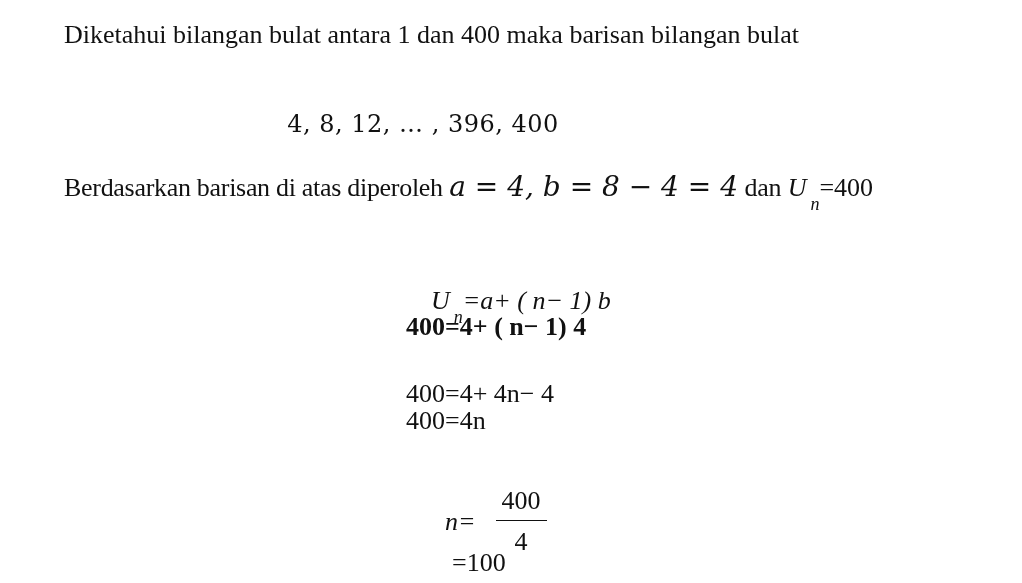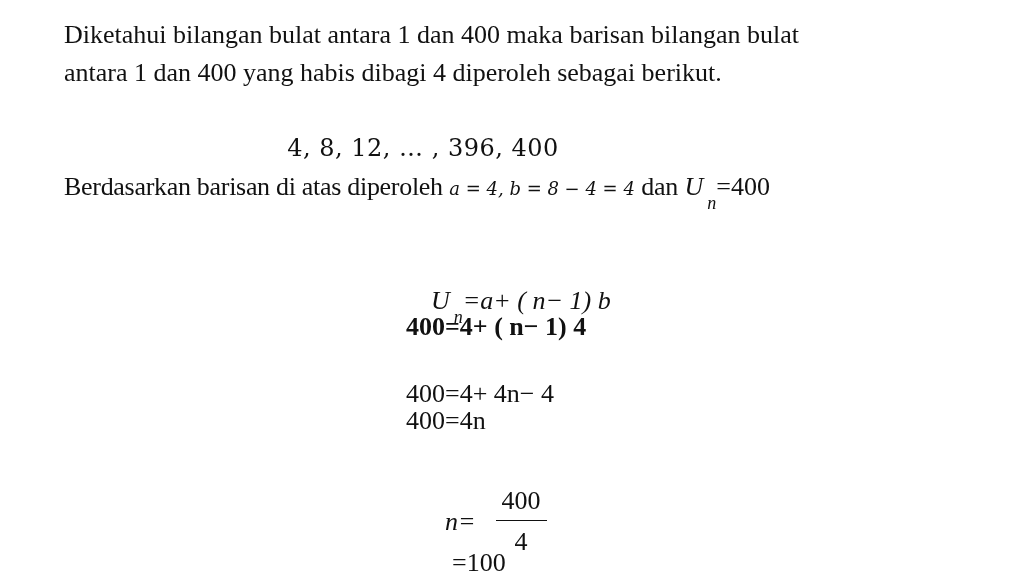--- a/index.html
+++ b/index.html
@@ -7,42 +7,41 @@
     width: 1022px; height: 583px; position: relative; overflow: hidden;
     font-family: "Liberation Serif", serif; color: #111111;
   }
   .para {
     position: absolute; left: 64px; width: 900px;
     font-size: 26px; line-height: 38px;
   }
   .para1 { top: 16px; }
   .seq {
     position: absolute; top: 110px; left: 0; width: 846px; text-align: center;
-    font-family: "DejaVu Serif", serif; font-size: 24px; letter-spacing: 0.5px; margin-top: 24px;
+    font-family: "DejaVu Serif", serif; font-size: 24px; letter-spacing: 0.5px;
   }
   .para2 { top: 168px; }
   .para2 .narrow { letter-spacing: -0.3px; }
-  .m { font-family: "DejaVu Serif", serif; font-size: 18px; }
+  .m { font-family: "DejaVu Serif", serif; font-size: 28px; }
   .mi { font-style: italic; }
   .sub { position: relative; top: 14px; font-size: 18px; font-style: italic; margin-left: 4px; }
   .line {
     position: absolute; font-size: 26px; white-space: pre;
   }
   .frac {
     display: inline-block; vertical-align: middle; text-align: center; margin-left: 20px;
   }
   .frac .num { display: block; border-bottom: 1.5px solid #111; padding: 0 6px 4px 6px; line-height: 30px; }
   .frac .den { display: block; padding-top: 6px; line-height: 30px; }
 </style>
 </head>
 <body>
 
 <div class="para para1">
   <div>Diketahui bilangan bulat antara 1 dan 400 maka barisan bilangan bulat</div>
-  <div>antara 1 dan 400 yang habis dibagi 4 diperoleh sebagai berikut.</div>
 </div>
 
 <div class="seq">4, 8, 12, … , 396, 400</div>
 
 <div class="para para2">
   <div>
     <span class="narrow">Berdasarkan barisan di atas diperoleh</span>
     <span class="m mi">a = 4, b = 8 − 4 = 4</span>
     <span class="narrow">dan</span>
     <span class="mi">U</span><span class="sub">n</span><span>=400</span>

